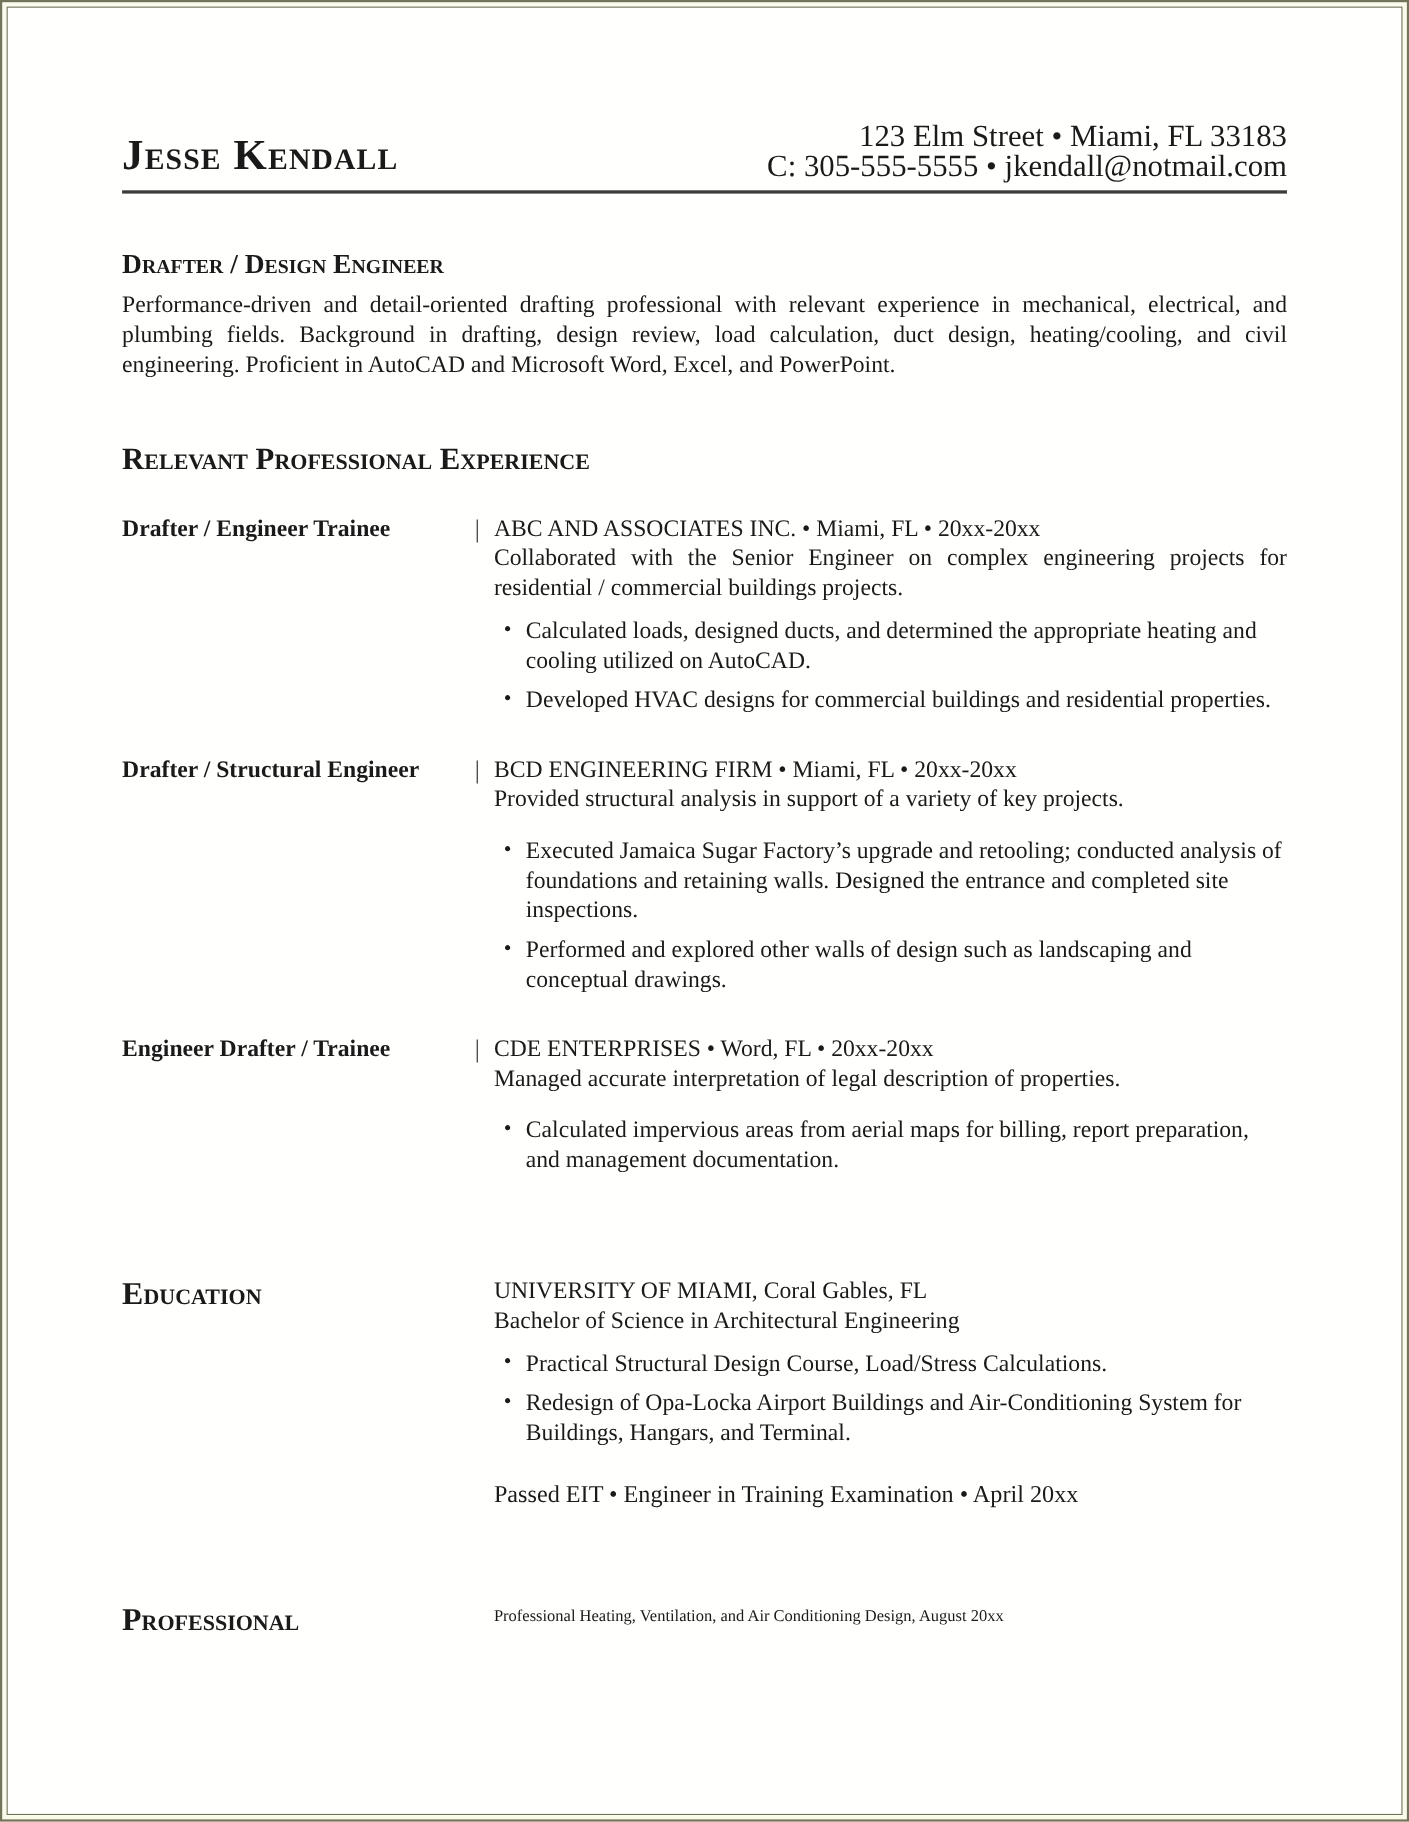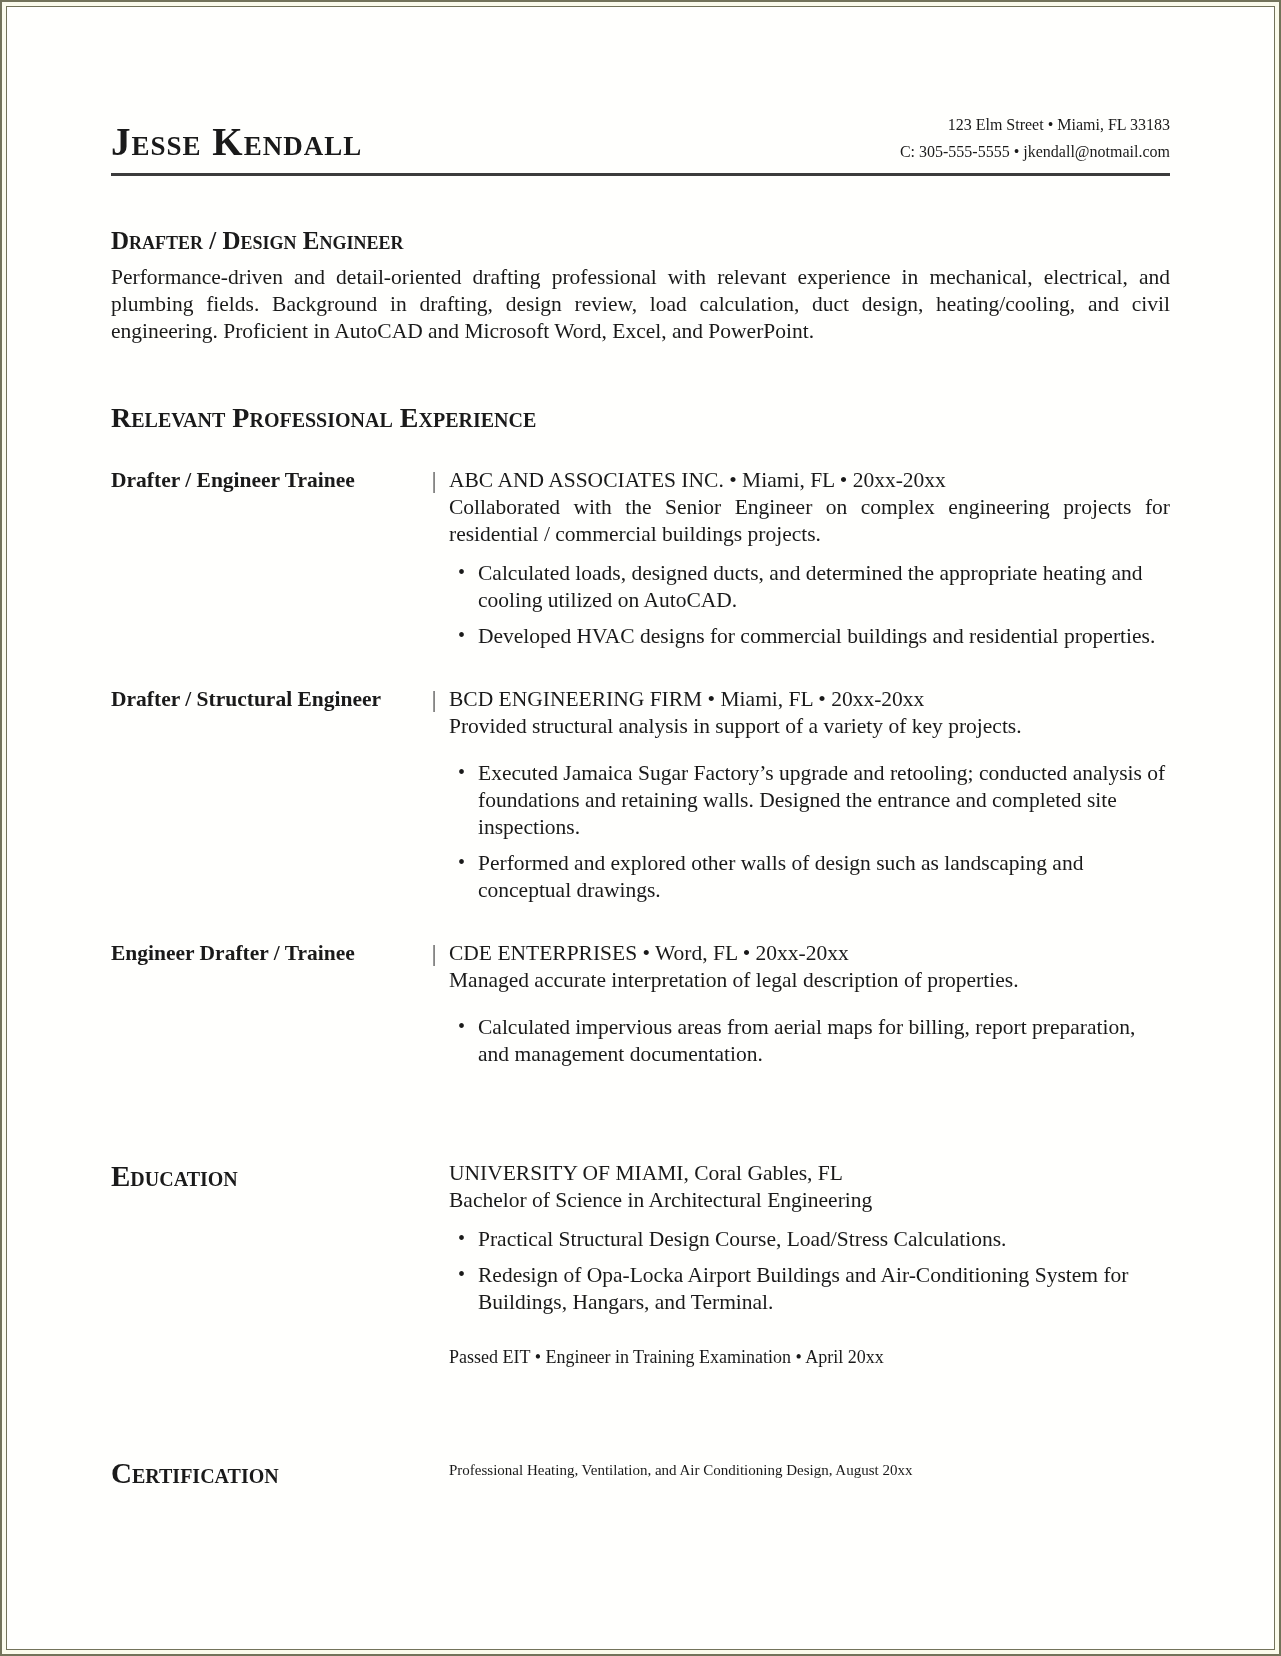--- a/index.html
+++ b/index.html
@@ -36,21 +36,21 @@
   .name {
     font-size: 39px;
     font-weight: bold;
     font-variant: small-caps;
     letter-spacing: 1px;
     line-height: 46px;
     white-space: nowrap;
   }
   .contact {
     text-align: right;
-    font-size: 16px;
+    font-size: 28px;
     line-height: 27px;
   }
   .header-rule {
     border: none;
     border-top: 3px solid #3c3c3c;
     margin-top: 8px;
     height: 0;
   }
 
   
@@ -134,21 +134,21 @@
 
   
   .edu-section { margin-top: 92px; }
   .cert-section { margin-top: 86px; }
   .edu-line {
     font-size: 21.5px;
     line-height: 27px;
   }
   .exam-line {
     margin-top: 28px;
-    font-size: 18px;
+    font-size: 22px;
     line-height: 27px;
   }
   .cert-line {
     font-size: 15px;
     line-height: 27px;
   }
 </style>
 </head>
 <body>
 
@@ -220,21 +220,21 @@
         <div class="edu-line">Bachelor of Science in Architectural Engineering</div>
         <ul class="bullets">
           <li>Practical Structural Design Course, Load/Stress Calculations.</li>
           <li>Redesign of Opa-Locka Airport Buildings and Air-Conditioning System for Buildings, Hangars, and Terminal.</li>
         </ul>
         <div class="exam-line">Passed EIT • Engineer in Training Examination • April 20xx</div>
       </div>
     </div>
 
     <div class="row cert-section">
-      <div class="side-heading">Certification</div>
+      <div class="side-heading">Professional</div>
       <div></div>
       <div class="job-body">
         <div class="cert-line">Professional Heating, Ventilation, and Air Conditioning Design, August 20xx</div>
       </div>
     </div>
 
   </div>
 </div>
 
 </body></html>

